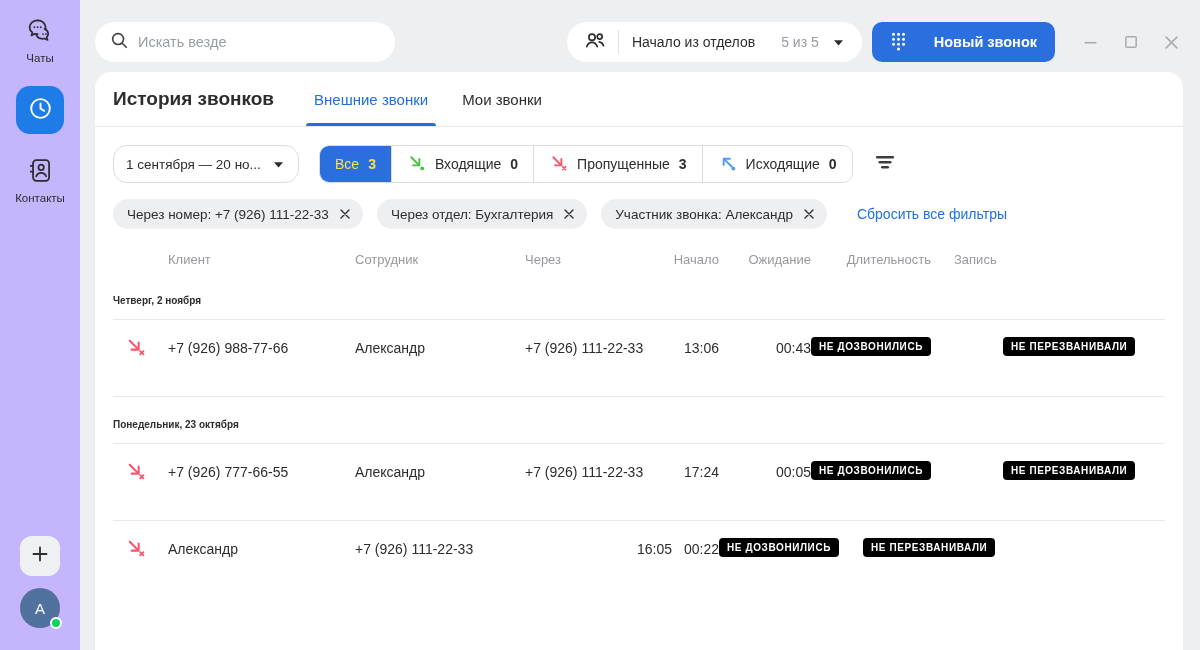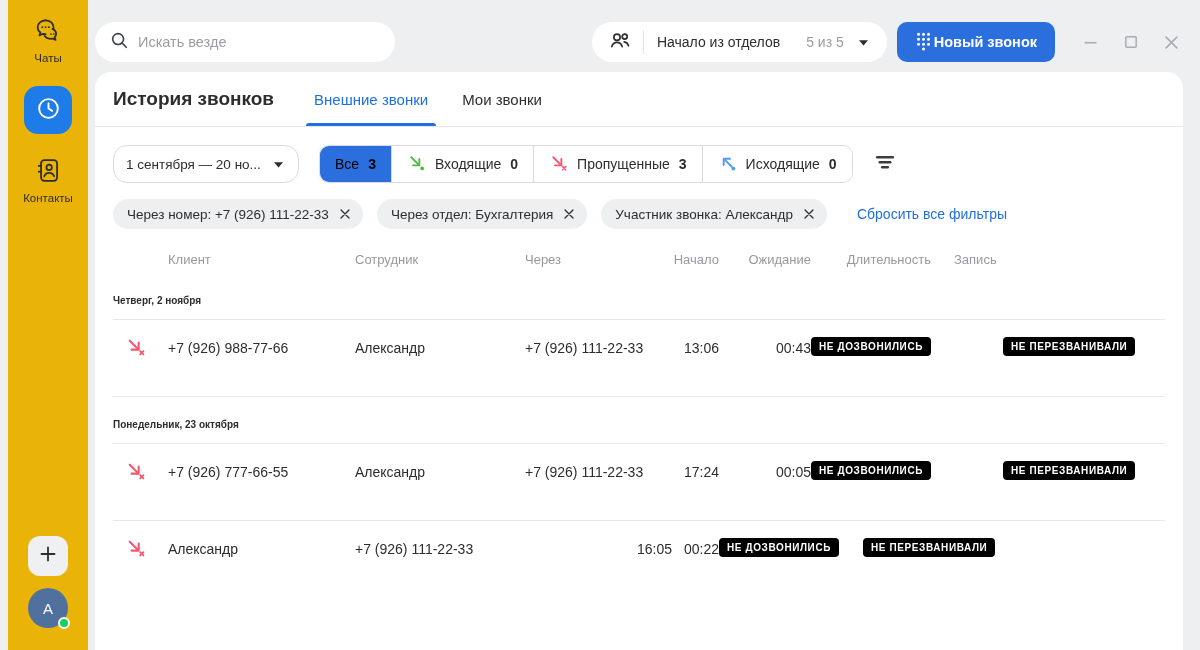--- a/index.html
+++ b/index.html
@@ -1,21 +1,21 @@
 <!DOCTYPE html>
 <html><head>
 <meta charset="utf-8">
 <style>
   * { margin:0; padding:0; box-sizing:border-box; }
   html,body { width:1200px; height:650px; overflow:hidden; }
   body { background:#edeff0; font-family:"Liberation Sans", sans-serif; color:#2c2d2e; position:relative; }
 
   
-  .sidebar { position:absolute; left:0; top:0; width:80px; height:650px; background:#eab308;
-             display:flex; flex-direction:column; align-items:center;margin-left:8px; }
+  .sidebar { position:absolute; left:0; top:0; width:80px; height:650px; background:#c4b5fd;
+             display:flex; flex-direction:column; align-items:center; }
   .nav-item { display:flex; flex-direction:column; align-items:center; gap:3px; margin-top:16px; cursor:pointer; }
   .nav-item .nav-label { font-size:11.5px; color:#2c2d2e; }
   .nav-tile-active { width:48px; height:48px; border-radius:14px; background:#1e7ce8;
              display:flex; align-items:center; justify-content:center; margin-top:22px; cursor:pointer; }
   .nav-item.contacts { margin-top:22px; }
   .sidebar-spacer { flex:1; }
   .add-btn { width:40px; height:40px; border-radius:12px; background:#eef0f1; display:flex; align-items:center;
              justify-content:center; cursor:pointer; margin-bottom:12px; }
   .avatar { width:40px; height:40px; border-radius:50%; background:#50719e; color:#fff; font-size:15px;
             display:flex; align-items:center; justify-content:center; position:relative; margin-bottom:22px; cursor:pointer; }
@@ -31,21 +31,21 @@
             font-family:"Liberation Sans", sans-serif; color:#2c2d2e; }
   .search-pill input::placeholder { color:#999da2; }
   .topbar-spacer { flex:1; }
   .scope-pill { height:40px; background:#ffffff; border-radius:20px; display:flex; align-items:center;
             padding:0 16px; cursor:pointer; }
   .scope-divider { width:1px; height:24px; background:#e2e4e6; margin:0 13px 0 11px; }
   .scope-label { font-size:14px; }
   .scope-count { font-size:14px; color:#989ba1; margin-left:26px; }
   .scope-caret { margin-left:12px; display:flex; }
   .new-call-btn { height:40px; margin-left:10px; background:#2b6fdf; border:none; border-radius:10px;
-            color:#fff; font-size:14.5px; font-weight:bold; display:flex; align-items:center; gap:2px;
+            color:#fff; font-size:14.5px; font-weight:bold; display:flex; align-items:center; gap:27px;
             padding:16px 18px; cursor:pointer; font-family:"Liberation Sans", sans-serif; }
   .win-controls { display:flex; align-items:center; gap:26px; margin-left:28px; }
   .win-controls span { display:flex; cursor:pointer; }
 
   
   .panel { position:absolute; left:95px; top:72px; width:1088px; height:620px; background:#ffffff;
            border-radius:16px; overflow:hidden; }
   .panel-header { height:55px; border-bottom:1px solid #e6e7e9; display:flex; align-items:stretch; padding:0 18px; }
   .panel-title { font-size:19px; font-weight:bold; align-self:center; }
   .tabs { display:flex; margin-left:32px; gap:18px; }
@@ -56,21 +56,21 @@
 
   .filters-row { display:flex; align-items:center; margin:18px 18px 0; }
   .date-select { width:186px; height:38px; border:1px solid #d9dbde; border-radius:14px; display:flex;
            align-items:center; padding:0 12px; cursor:pointer; }
   .date-select .date-text { font-size:13.5px; white-space:nowrap; overflow:hidden; text-overflow:ellipsis; flex:1; }
   .date-select .caret { margin-left:8px; display:flex; }
   .segmented { display:flex; margin-left:20px; border:1px solid #d9dbde; border-radius:10px; overflow:hidden; height:38px; }
   .segment { display:flex; align-items:center; gap:9px; padding:0 15px; font-size:14px; cursor:pointer;
            border-left:1px solid #d9dbde; background:#fff; }
   .segment:first-child { border-left:none; }
-  .segment.active { background:#2b6fdf; color:#000000; }
+  .segment.active { background:#2b6fdf; color:#fde047; }
   .segment .seg-count { font-weight:bold; }
   .filter-btn { margin-left:20px; display:flex; align-items:center; cursor:pointer; }
 
   .chips-row { display:flex; align-items:center; margin:16px 18px 0; gap:14px; }
   .chip { height:30px; background:#edeff1; border-radius:15px; display:flex; align-items:center;
           padding:0 10px 0 14px; gap:8px; }
   .chip .chip-label { font-size:13.5px; }
   .chip .chip-x { display:flex; cursor:pointer; }
   .reset-link { font-size:14px; color:#1f6fe0; margin-left:16px; cursor:pointer; text-decoration:none; }
 

